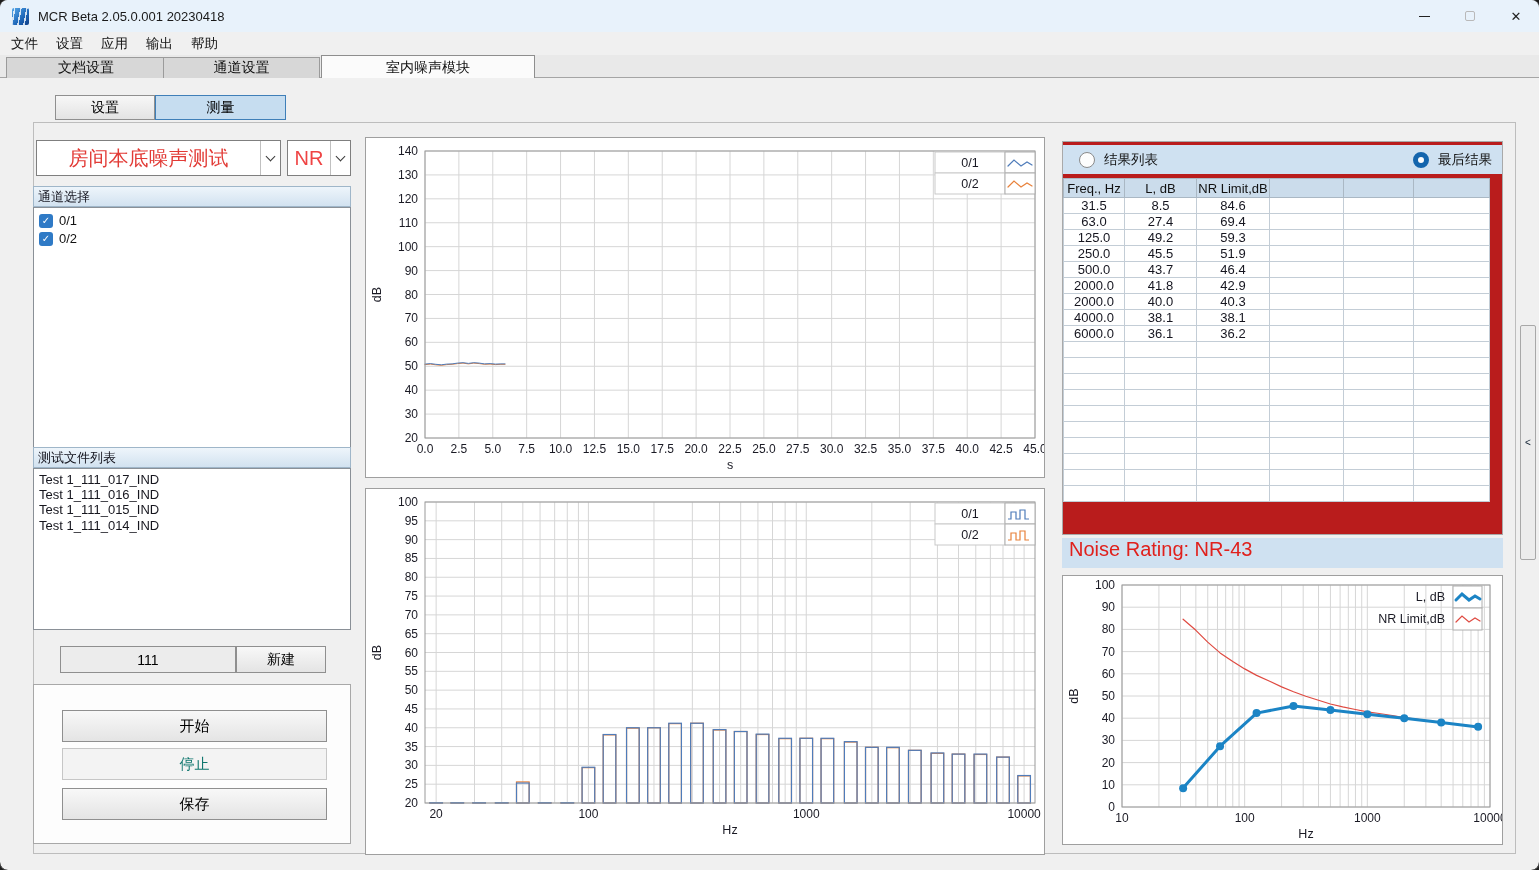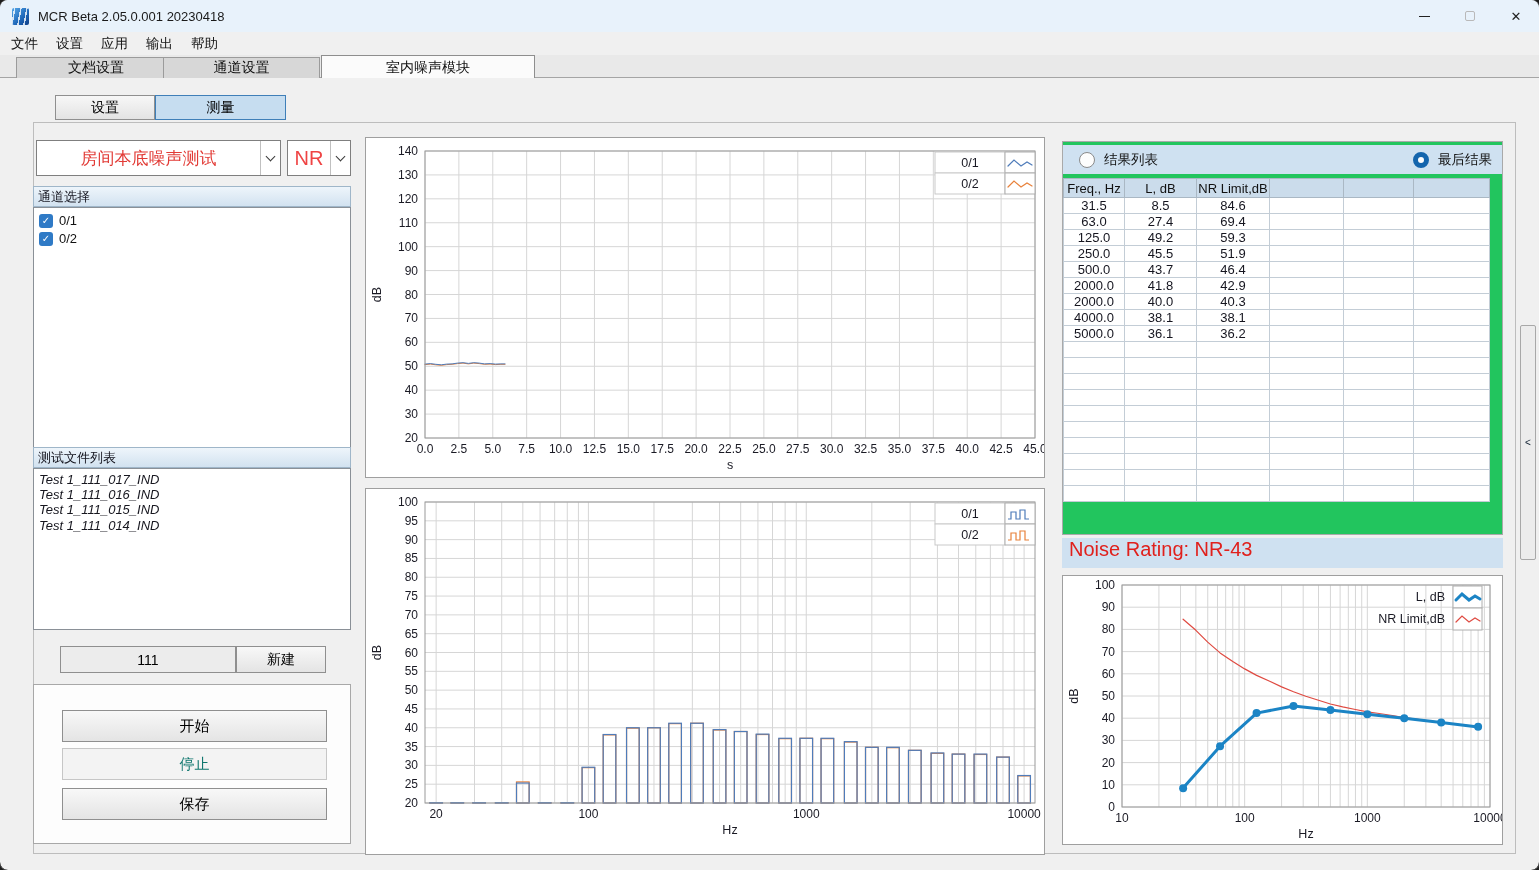--- a/index.html
+++ b/index.html
@@ -38,51 +38,51 @@
       background:linear-gradient(#f7f7f7,#e3e3e3);border:1px solid #8f8f8f;}
   #subtab-settings{left:55px;width:100px;}
   #subtab-measure{left:155px;width:131px;background:#c6ddf0;border:1px solid #3f7fb8;}
   
   .combo{position:absolute;background:#fff;border:1px solid #7f7f7f;display:flex;}
   .combo .val{flex:1;display:flex;align-items:center;justify-content:center;}
   .combo .arrowcell{width:20px;border-left:1px solid #c0c0c0;display:flex;align-items:center;justify-content:center;}
   .chev{width:7px;height:7px;border-right:1.4px solid #3a3a3a;border-bottom:1.4px solid #3a3a3a;
         transform:rotate(45deg);margin-top:-4px;}
   #test-type-combo{left:36px;top:140px;width:245px;height:36px;}
-  #test-type-combo .val{font-size:17px;font-family:"Liberation Serif",serif;color:#e23b36;}
+  #test-type-combo .val{font-size:20px;font-family:"Liberation Serif",serif;color:#e23b36;}
   #rating-combo{left:287px;top:140px;width:64px;height:36px;}
   #rating-combo .val{font-size:20px;color:#ef4444;}
   
   .sect-header{position:absolute;left:33px;width:318px;height:21px;line-height:20px;padding-left:4px;
      background:linear-gradient(#eef5fb,#d2e2f0);border:1px solid #9fb6c9;font-size:13px;color:#14141e;}
   .listbox{position:absolute;left:33px;width:318px;background:#fff;border:1px solid #8a9097;padding:3px 0 0 5px;}
   #channel-header{top:186px;} #channel-list{top:207px;height:241px;}
   #files-header{top:447px;}   #files-list{top:468px;height:162px;}
   .chan-row{display:flex;align-items:center;height:17px;margin-top:1px;}
   .chk{width:14px;height:14px;border-radius:3px;background:#2f7ac6;color:#fff;display:flex;align-items:center;
        justify-content:center;font-size:10px;font-family:"DejaVu Sans",sans-serif;}
   .chan-label{margin-left:6px;font-size:13px;}
-  .file-item{font-size:13px;line-height:15.2px;color:#16161e;font-style:italic;}
+  .file-item{font-size:13px;line-height:15.2px;color:#16161e;}
   
   #file-name-input{position:absolute;left:60px;top:646px;width:176px;height:27px;background:#ececec;
       border:1px solid #8f8f8f;text-align:center;font-size:14px;font-family:"Liberation Sans",sans-serif;}
   #new-button{position:absolute;left:236px;top:646px;width:90px;height:27px;font-size:14px;}
   .btn{background:linear-gradient(#f8f8f8,#e4e4e4);border:1px solid #8f8f8f;font-family:"Liberation Sans",sans-serif;}
   #action-groupbox{left:33px;top:684px;width:318px;height:160px;background:#fdfdfd;border:1px solid #a8a8a8;}
   .action-btn{position:absolute;left:62px;width:265px;height:32px;font-size:15px;}
   #start-button{top:710px;} #stop-button{top:748px;color:#0f766e;border-color:#c6c6c6;background:#f3f3f3;}
   #save-button{top:788px;}
   
   .chart-panel{background:#fff;border:1px solid #9f9f9f;}
   #chart1-panel{left:365px;top:137px;width:680px;height:341px;}
   #chart2-panel{left:365px;top:488px;width:680px;height:367px;}
   #chart3-panel{left:1062px;top:575px;width:441px;height:270px;}
   svg text{font-family:"Liberation Sans",sans-serif;}
   
-  #results-panel{left:1062px;top:141px;width:441px;height:394px;background:#22c55e;border:1px solid #a9a9a9;padding-left:16px;}
+  #results-panel{left:1062px;top:141px;width:441px;height:394px;background:#b91c1c;border:1px solid #a9a9a9;padding-left:16px;}
   #radio-bar{position:absolute;left:0;top:3px;width:439px;height:29px;background:#cfe1f1;display:flex;align-items:center;}
   .radio{width:16px;height:16px;border-radius:50%;background:#fdfdfd;border:1px solid #8a8a8a;}
   .radio.sel{border:5px solid #1465ad;}
   .radio-label{margin-left:9px;font-size:13.5px;}
   #radio-list-wrap{position:absolute;left:16px;display:flex;align-items:center;}
   #radio-last-wrap{position:absolute;left:350px;display:flex;align-items:center;}
   #result-table{position:absolute;left:0;top:36px;border-collapse:collapse;table-layout:fixed;background:#fff;}
   #result-table th{background:#cbdceb;font-weight:normal;font-size:13px;height:19px;border:1px solid #aab8c4;padding:0;}
   #result-table td{border:1px solid #c3cdd6;font-size:13px;height:16px;padding:0;text-align:center;color:#15151f;}
   #noise-band{left:1062px;top:538px;width:441px;height:30px;background:#cfe1f1;display:flex;align-items:flex-start;}
@@ -114,21 +114,21 @@
 
   <div id="menubar" class="abs">
       <span class="menuitem">文件</span>
       <span class="menuitem">设置</span>
       <span class="menuitem">应用</span>
       <span class="menuitem">输出</span>
       <span class="menuitem">帮助</span>
     </div>
 
   <div id="tabstrip" class="abs">
-      <div class="tab" style="left: 16px; width: 160px;">文档设置</div>
+      <div class="tab" style="left: 6px; width: 160px;">文档设置</div>
       <div class="tab" style="left: 163px; width: 157px;">通道设置</div>
       <div class="tab active" style="left: 321px; width: 214px;">室内噪声模块</div>
     </div>
 
   <div id="module-frame" class="abs"></div>
 
   <button class="subtab" id="subtab-settings">设置</button>
   <button class="subtab" id="subtab-measure">测量</button>
 
   <div class="combo" id="test-type-combo">
@@ -474,21 +474,21 @@
           </tr>
           <tr>
             <td>4000.0</td>
             <td>38.1</td>
             <td>38.1</td>
             <td></td>
             <td></td>
             <td></td>
           </tr>
           <tr>
-            <td>5000.0</td>
+            <td>6000.0</td>
             <td>36.1</td>
             <td>36.2</td>
             <td></td>
             <td></td>
             <td></td>
           </tr>
           <tr>
             <td></td>
             <td></td>
             <td></td>

